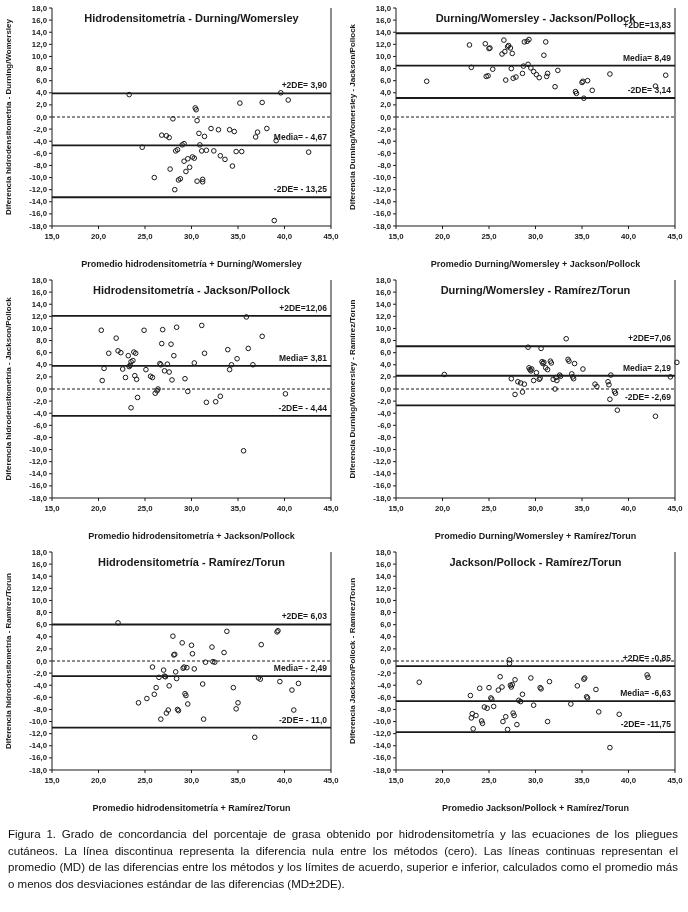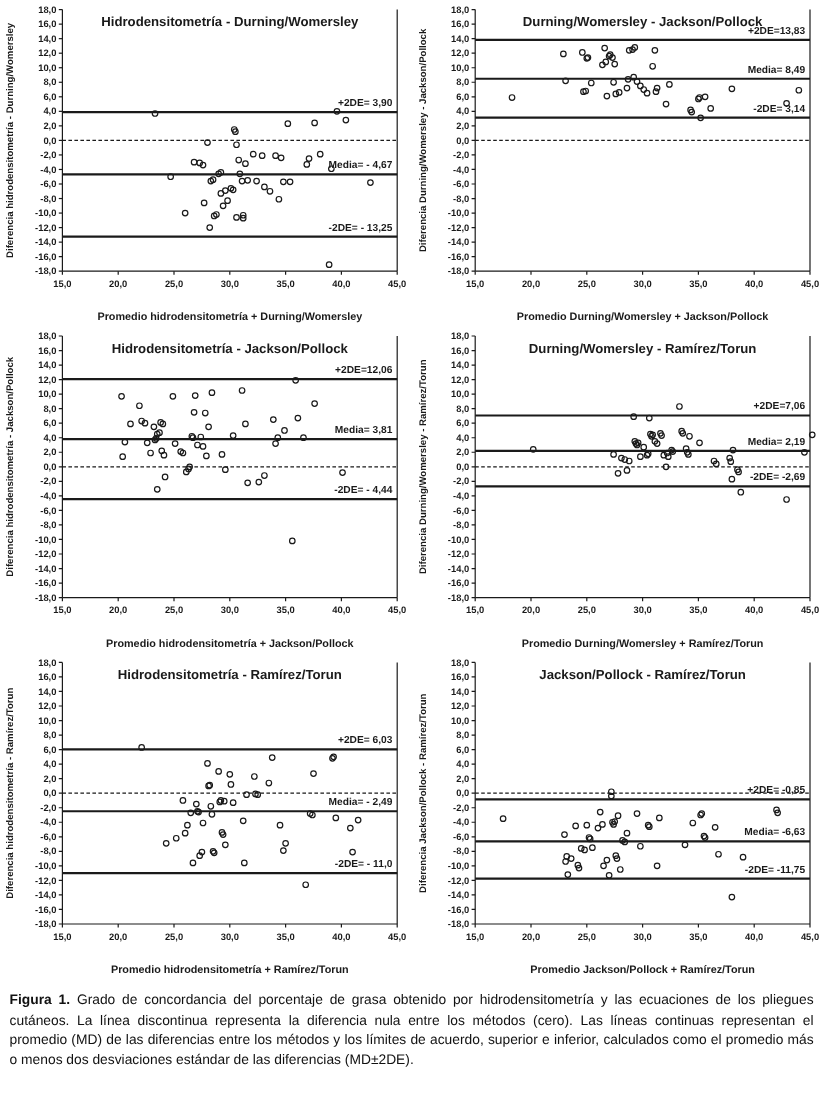--- a/index.html
+++ b/index.html
@@ -1,21 +1,21 @@
 <!DOCTYPE html>
 <html><head>
 <meta charset="utf-8">
 <style>
   html,body{margin:0;padding:0;background:#ffffff;}
   body{width:688px;height:912px;font-family:"Liberation Sans",sans-serif;color:#111;}
   .grid{display:grid;grid-template-columns:344px 344px;grid-auto-rows:272px;}
   figure.panel{margin:0;padding:0;}
   figure.panel svg{display:block;}
   .caption{margin:10px 10px 0 8px;font-size:11.5px;line-height:1.45;text-align:justify;color:#111;}
-  .caption b{font-weight:bold;}
+  .caption b{font-weight:normal;}
 </style>
 </head>
 <body>
 
 <div class="grid">
   <figure class="panel">
     <svg width="344" height="272">
         <line x1="52" y1="117" x2="331" y2="117" stroke="#1a1a1a" stroke-width="1" stroke-dasharray="3,2"></line>
         <line x1="52" y1="93.38333333333333" x2="331" y2="93.38333333333333" stroke="#1a1a1a" stroke-width="1.8"></line>
         <text x="327" y="88.38333333333333" text-anchor="end" font-size="8.5" font-weight="700" fill="#1a1a1a">+2DE= 3,90</text>

